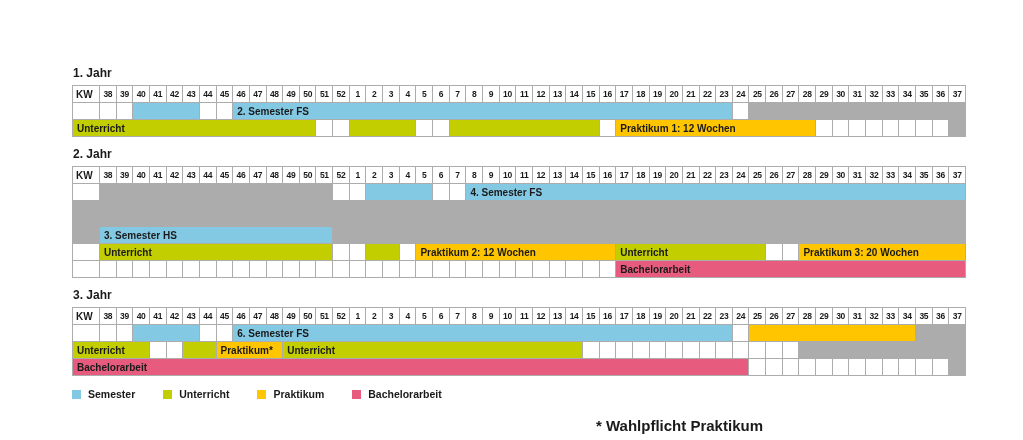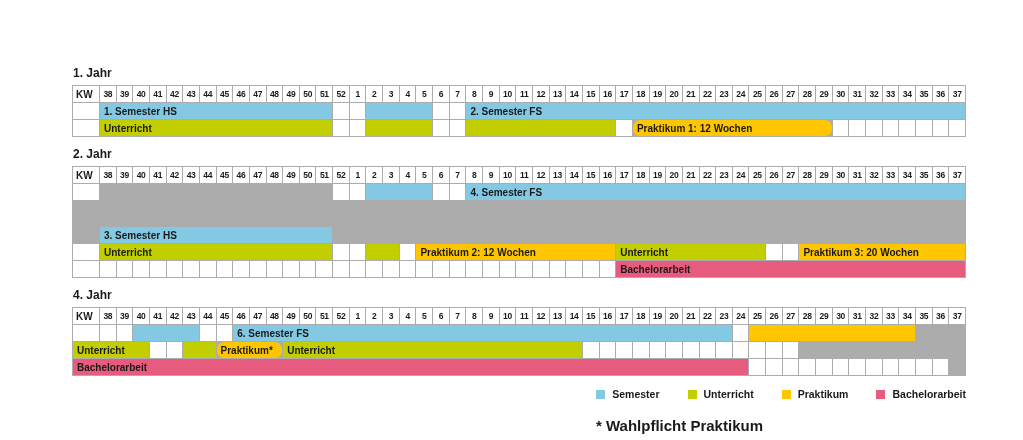--- a/index.html
+++ b/index.html
@@ -23,21 +23,21 @@
   .head{display:flex;align-items:center;justify-content:center;
     font-size:8.5px;font-weight:bold;letter-spacing:-0.3px;}
   .kwlab{display:flex;align-items:center;justify-content:flex-start;
     padding-left:3px;font-size:10px;font-weight:bold;}
   .bar{display:flex;align-items:center;padding-left:4px;
     font-size:10px;font-weight:bold;white-space:nowrap;overflow:hidden;height:16px;}
   .semester{background:var(--c-semester,#84c9e4);}
   .unterricht{background:var(--c-unterricht,#c2ce00);}
   .praktikum{background:var(--c-praktikum,#ffc600);}
   .bachelorarbeit{background:var(--c-bachelorarbeit,#e75c7e);}
-  .legend{display:flex;justify-content:flex-end;gap:28px;margin-top:12px;align-items:center;}
+  .legend{display:flex;gap:28px;margin-top:12px;align-items:center;}
   .legend-item{display:flex;align-items:center;gap:7px;}
   .legend-swatch{width:9px;height:9px;display:inline-block;}
   .legend-label{font-size:10.5px;font-weight:bold;}
   .footnote{margin-top:17px;margin-left:524px;font-size:15px;font-weight:bold;}
 </style>
 </head>
 <body style="--c-semester: #84c9e4; --c-unterricht: #c2ce00; --c-praktikum: #ffc600; --c-bachelorarbeit: #e75c7e; --c-grid: #acacac; --c-text: #1a1a1a;">
 
 <div class="content">
 
@@ -91,37 +91,36 @@
         <div class="cell head">29</div>
         <div class="cell head">30</div>
         <div class="cell head">31</div>
         <div class="cell head">32</div>
         <div class="cell head">33</div>
         <div class="cell head">34</div>
         <div class="cell head">35</div>
         <div class="cell head">36</div>
         <div class="cell head">37</div>
         <div class="cell"></div>
-        <div class="bar semester" style="grid-column: span 14;">1. Semester HS</div>
         <div class="cell"></div>
         <div class="cell"></div>
         <div class="bar semester" style="grid-column: span 4;"></div>
         <div class="cell"></div>
         <div class="cell"></div>
         <div class="bar semester" style="grid-column: span 30;">2. Semester FS</div>
         <div class="cell"></div>
         <div class="bar unterricht" style="grid-column: span 14;">Unterricht</div>
         <div class="cell"></div>
         <div class="cell"></div>
         <div class="bar unterricht" style="grid-column: span 4;"></div>
         <div class="cell"></div>
         <div class="cell"></div>
         <div class="bar unterricht" style="grid-column: span 9;"></div>
         <div class="cell"></div>
-        <div class="bar praktikum" style="grid-column: span 12; border-radius: 7px;">Praktikum 1: 12 Wochen</div>
+        <div class="bar praktikum" style="grid-column: span 12;">Praktikum 1: 12 Wochen</div>
         <div class="cell"></div>
         <div class="cell"></div>
         <div class="cell"></div>
         <div class="cell"></div>
         <div class="cell"></div>
         <div class="cell"></div>
         <div class="cell"></div>
         <div class="cell"></div>
       </div>
   </div>
@@ -231,21 +230,21 @@
         <div class="cell"></div>
         <div class="cell"></div>
         <div class="cell"></div>
         <div class="cell"></div>
         <div class="cell"></div>
         <div class="bar bachelorarbeit" style="grid-column: span 21;">Bachelorarbeit</div>
       </div>
   </div>
 
   <div class="year-block">
-    <div class="year-title">4. Jahr</div>
+    <div class="year-title">3. Jahr</div>
     <div class="grid">
         <div class="cell kwlab">KW</div>
         <div class="cell head">38</div>
         <div class="cell head">39</div>
         <div class="cell head">40</div>
         <div class="cell head">41</div>
         <div class="cell head">42</div>
         <div class="cell head">43</div>
         <div class="cell head">44</div>
         <div class="cell head">45</div>
@@ -299,21 +298,21 @@
         <div class="bar semester" style="grid-column: span 4;"></div>
         <div class="cell"></div>
         <div class="cell"></div>
         <div class="bar semester" style="grid-column: span 30;">6. Semester FS</div>
         <div class="cell"></div>
         <div class="bar praktikum" style="grid-column: span 10;"></div>
         <div class="bar unterricht" style="grid-column: span 4;">Unterricht</div>
         <div class="cell"></div>
         <div class="cell"></div>
         <div class="bar unterricht" style="grid-column: span 2;"></div>
-        <div class="bar praktikum" style="grid-column: span 4; border-radius: 7px;">Praktikum*</div>
+        <div class="bar praktikum" style="grid-column: span 4;">Praktikum*</div>
         <div class="bar unterricht" style="grid-column: span 18;">Unterricht</div>
         <div class="cell"></div>
         <div class="cell"></div>
         <div class="cell"></div>
         <div class="cell"></div>
         <div class="cell"></div>
         <div class="cell"></div>
         <div class="cell"></div>
         <div class="cell"></div>
         <div class="cell"></div>

